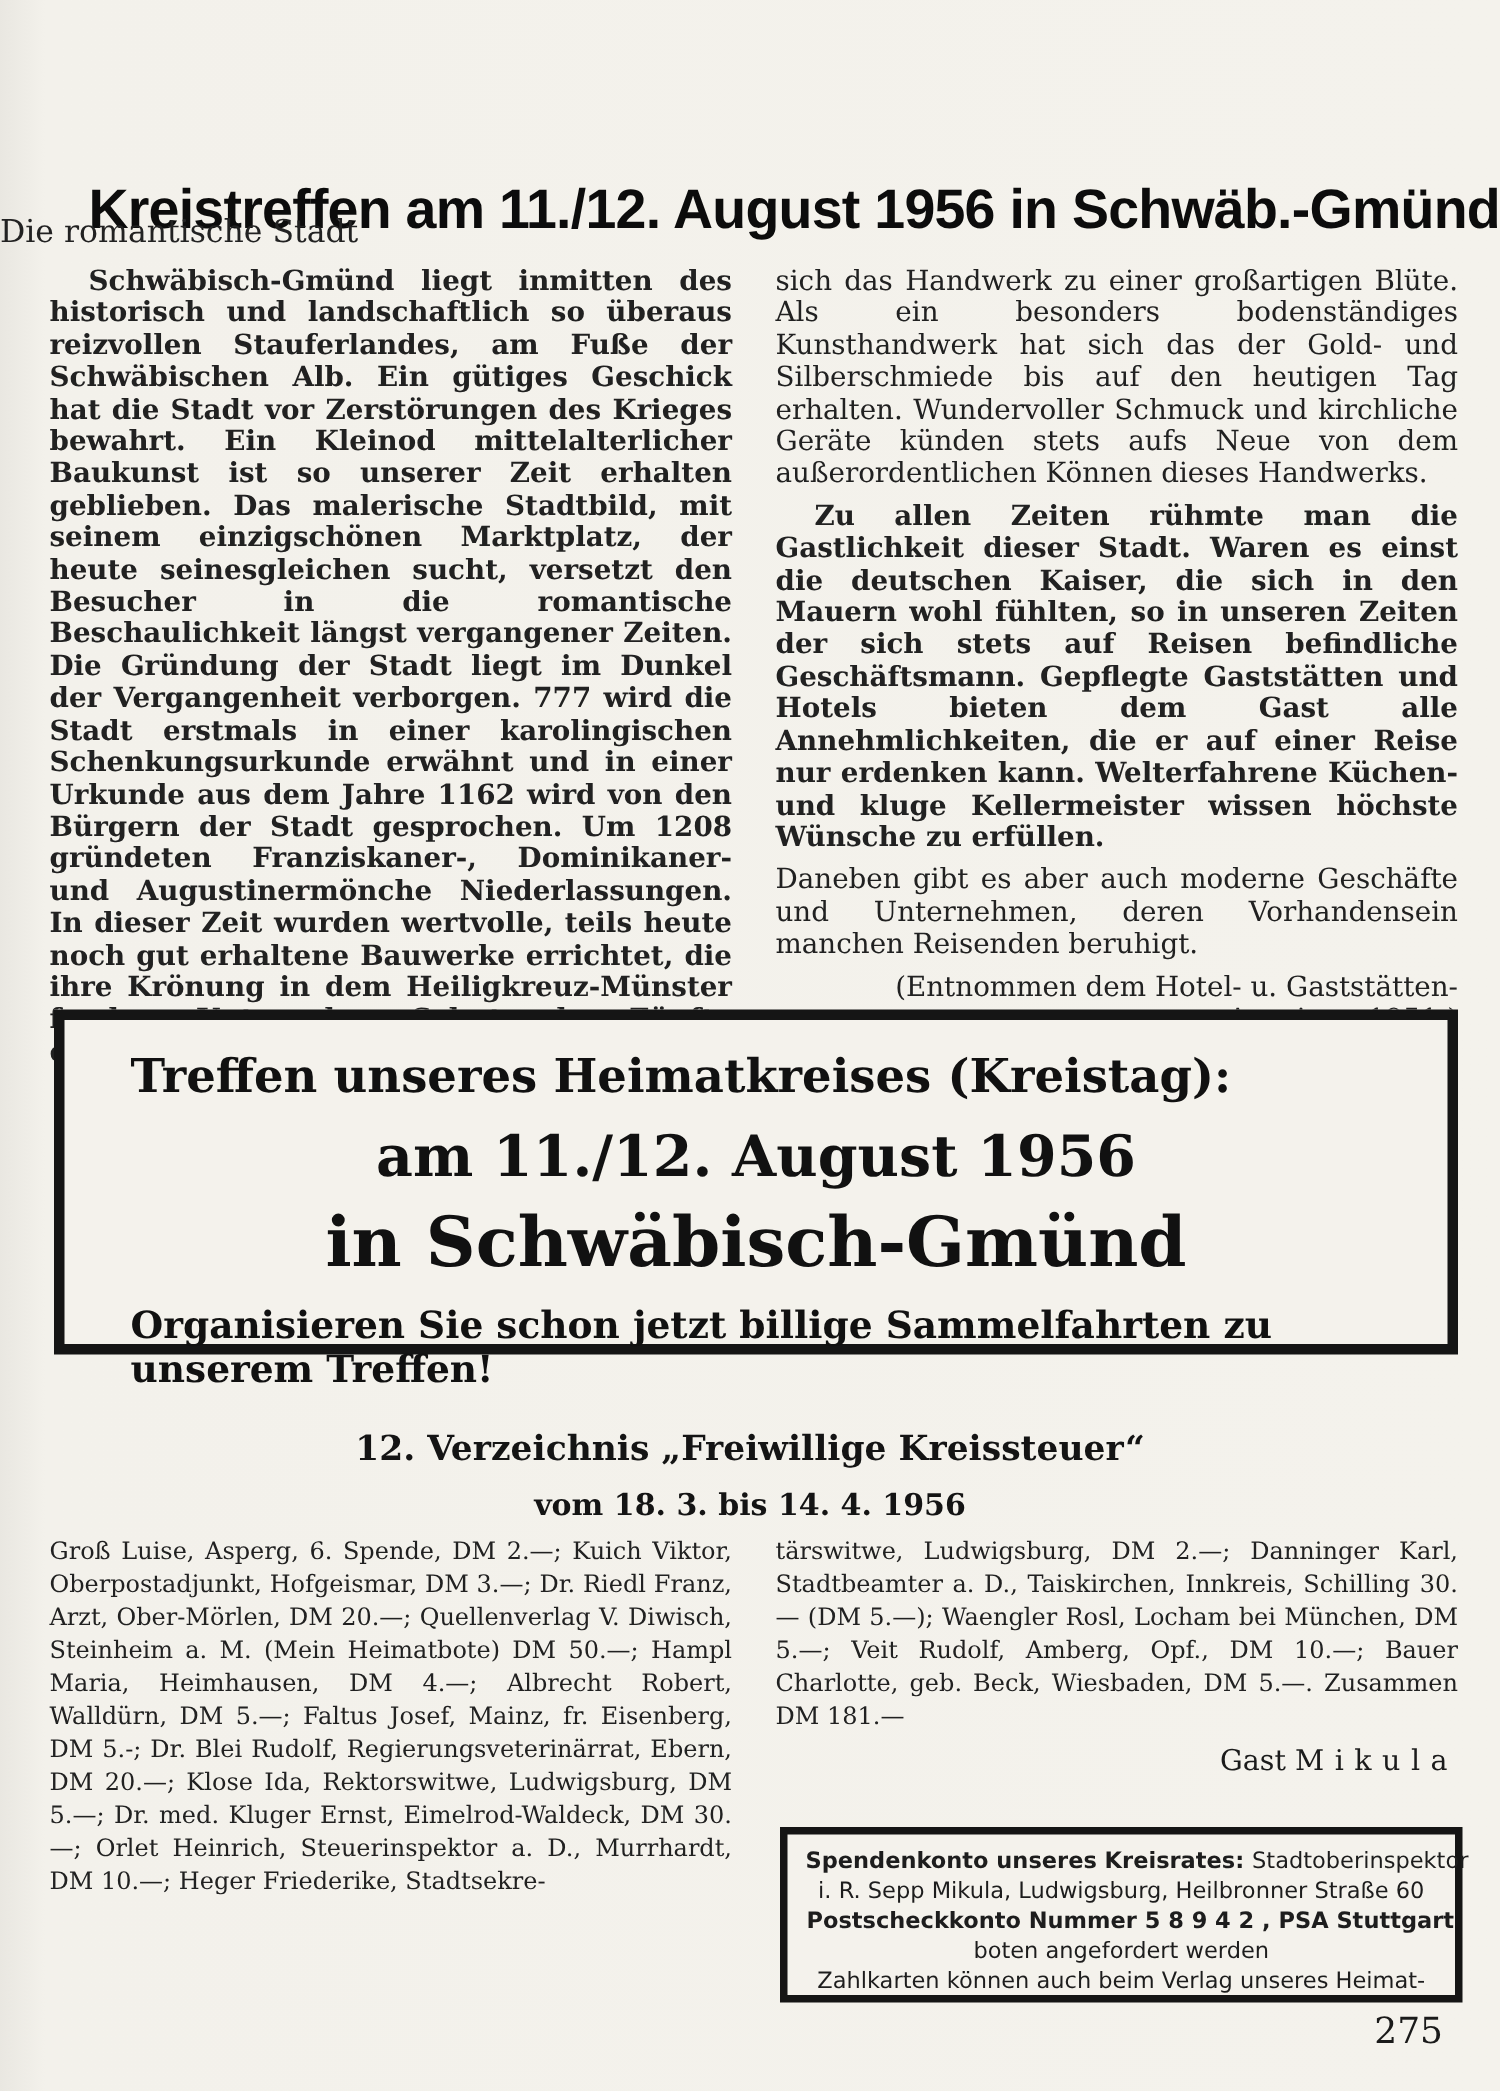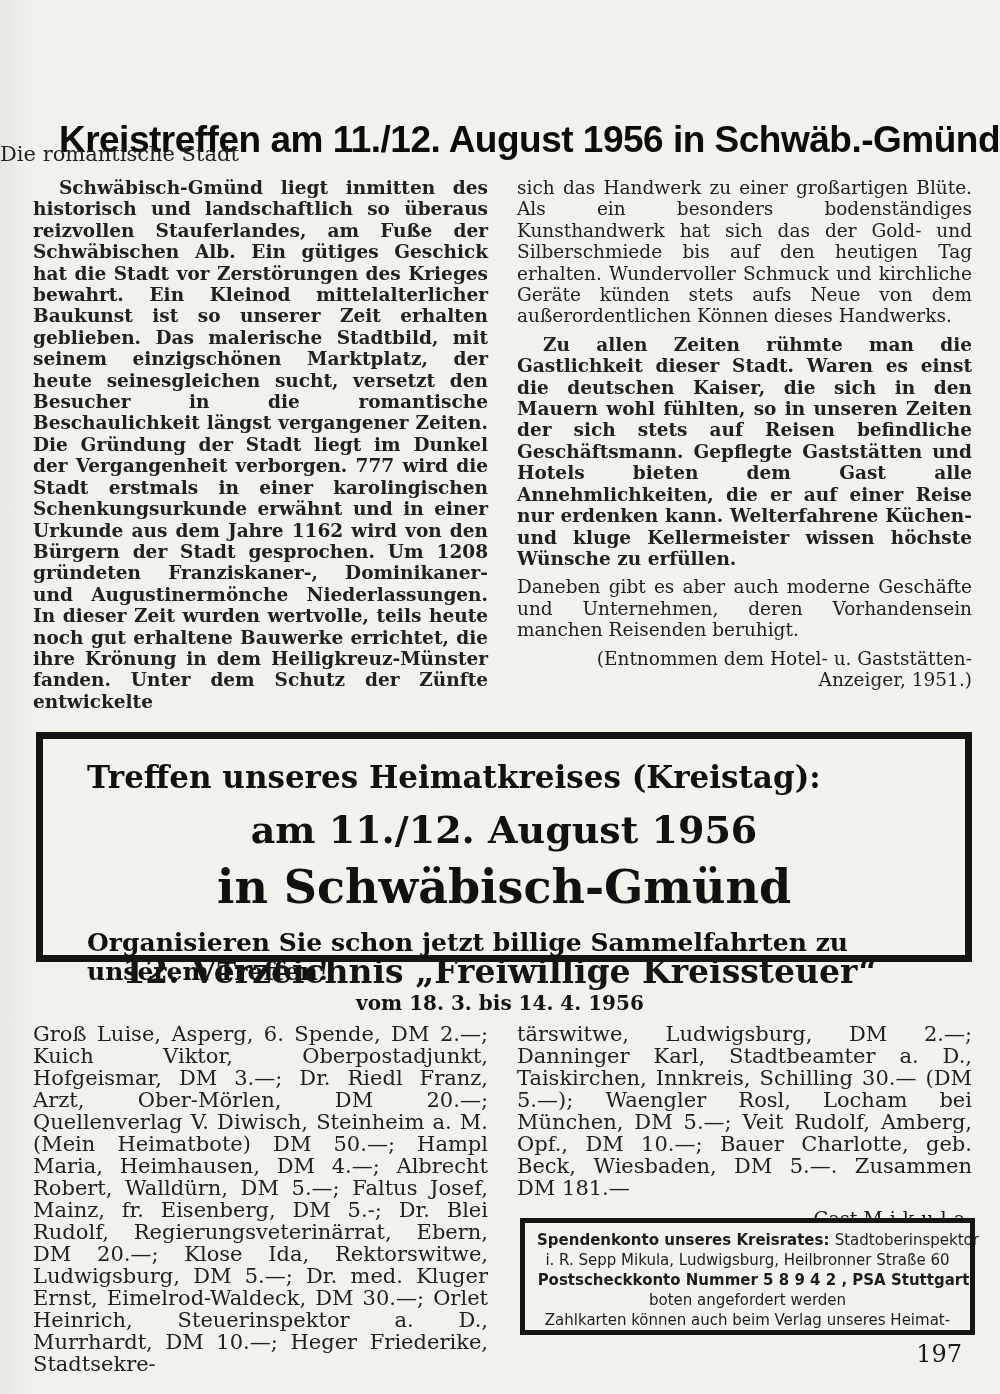--- a/index.html
+++ b/index.html
@@ -26,42 +26,42 @@
   .article{
     position:absolute;top:177px;left:33px;width:939px;
     display:flex;gap:29px;
   }
   .col{width:455px;text-align:justify;font-size:18.5px;line-height:21.4px;color:#212121;}
   .para{margin:0;}
   .para + .para{margin-top:7px;}
   .para.indent{text-indent:26px;font-weight:bold;}
   .para.citation{padding-left:22px;text-align:right;}
   .announcement{
-    position:absolute;left:36px;top:732px;width:936px;height:230px;
+    position:absolute;left:36px;top:673px;width:936px;height:230px;
     box-sizing:border-box;border:7px solid #151515;
     background:#f4f2ec;
     font-family:"DejaVu Serif",serif;color:#111;
   }
   .ann-line1{margin:20px 0 0 44px;font-size:31px;font-weight:bold;}
   .ann-line2{margin-top:12px;text-align:center;font-size:38px;font-weight:bold;}
   .ann-line3{margin-top:8px;text-align:center;font-size:46px;font-weight:bold;}
   .ann-line4{margin:14px 0 0 44px;font-size:25px;font-weight:bold;}
   .dir-heading{
     position:absolute;top:952px;left:0;width:100%;
-    text-align:center;font-size:33px;font-weight:bold;color:#141414;
+    text-align:center;font-size:23px;font-weight:bold;color:#141414;
   }
   .dir-date{
     position:absolute;top:991px;left:0;width:100%;
     text-align:center;font-size:20px;font-weight:bold;color:#141414;
   }
   .donors{
     position:absolute;top:1023px;left:33px;width:939px;
     display:flex;gap:29px;
   }
-  .donor-col{width:455px;text-align:justify;font-size:21px;line-height:22px;color:#212121;}
+  .donor-col{width:455px;text-align:justify;font-size:16px;line-height:22px;color:#212121;}
   .signature{text-align:right;margin-top:8px;font-size:19px;}
   .signature .last{letter-spacing:7px;}
   .donation-box{
     position:absolute;left:520px;top:1218px;width:455px;height:117px;
     box-sizing:border-box;border:5px solid #151515;
     background:#f4f2ec;
     font-family:"DejaVu Sans",sans-serif;
     font-size:15px;line-height:20px;text-align:center;
     padding-top:7px;color:#1d1d1d;
   }
@@ -113,15 +113,15 @@
   </div>
 
   <div class="donation-box">
       <div class="box-line"><span class="b">Spendenkonto unseres Kreisrates: </span><span>Stadtoberinspektor</span></div>
       <div class="box-line"><span>i. R. Sepp Mikula, Ludwigsburg, Heilbronner Straße 60</span></div>
       <div class="box-line"><span class="b">Postscheckkonto Nummer 5 8 9 4 2 , PSA Stuttgart</span></div>
       <div class="box-line"><span>boten angefordert werden</span></div>
       <div class="box-line"><span>Zahlkarten können auch beim Verlag unseres Heimat-</span></div>
     </div>
 
-  <div class="page-number">197</div>
+  <div class="page-number">275</div>
 
 </div>
 
 </body></html>

